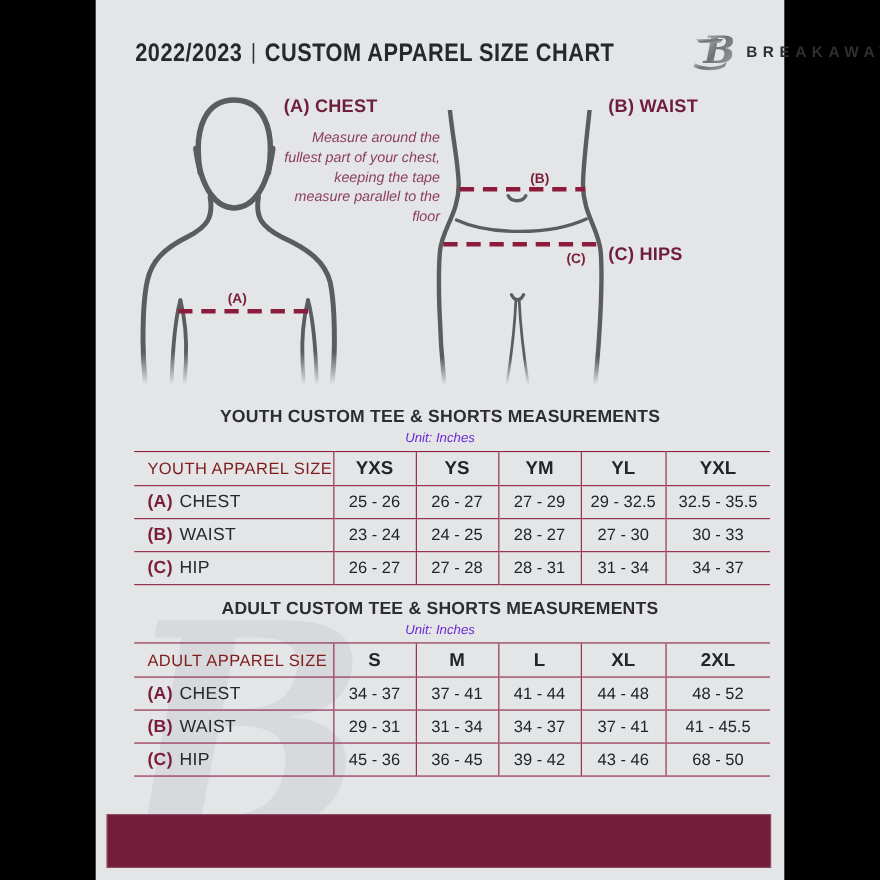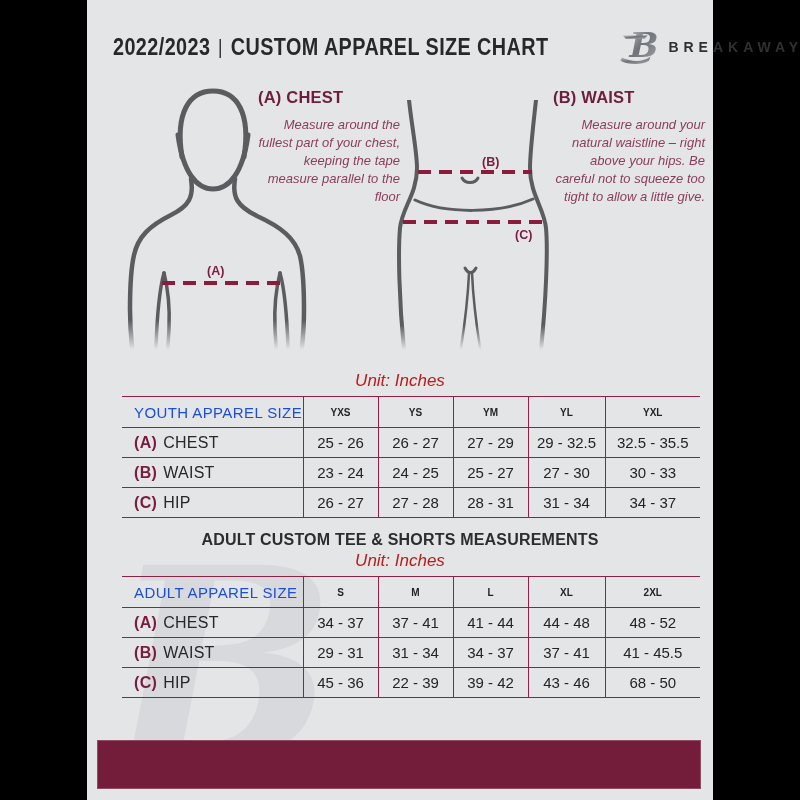--- a/index.html
+++ b/index.html
@@ -7,21 +7,21 @@
     width:800px; height:800px; position:relative; overflow:hidden;
     background:#000000;
     font-family:"Liberation Sans", sans-serif;
   }
   .page {
     position:absolute; left:87px; top:0; width:626px; height:800px;
     background:#e4e5e7;
   }
   
   .hdr { display:flex; align-items:center; justify-content:space-between;
-         padding:24px 14px 0 26px; height:46px; }
+         padding:24px 14px 0 36px; height:46px; }
   .hdr-title { font-size:23px; font-weight:bold; color:#26282b; white-space:nowrap;
                transform:scaleX(0.86); transform-origin:left center; letter-spacing:0.5px; }
   .hdr-title .divider { font-weight:normal; font-size:20px; padding:0 9px; color:#2c2f32; position:relative; top:-1px; }
   .brand { display:flex; align-items:center; gap:7px; }
   .brand-name { font-size:14px; font-weight:bold; letter-spacing:5px; color:#2e3134; }
   
   .figures { position:relative; height:295px; }
   .fig { position:absolute; }
   .fig1 { left:38px; top:15px; }
   .fig2 { left:298px; top:30px; }
@@ -32,36 +32,36 @@
   .gA { left:171px; top:18px;  width:142px; }
   .gB { left:466px; top:18px;  width:152px; }
   .gC { left:466px; top:152px; width:156px; }
   .marker { position:absolute; font-size:12.5px; font-weight:bold; color:#7b1c3c; }
   .mA { left:120px; top:194px; }
   .mB { left:395px; top:85px; }
   .mC { left:428px; top:158px; }
   
   .sec { position:relative; z-index:1; }
   .sec-title { text-align:center; font-size:16px; font-weight:bold; color:#2b2d30; letter-spacing:0.2px; }
-  .sec-unit  { text-align:center; font-size:17px; font-style:italic; color:#b91c1c; margin-top:2px; }
+  .sec-unit  { text-align:center; font-size:12px; font-style:italic; color:#6d28d9; margin-top:2px; }
   .youth { margin-top:6px; }
   .adult { margin-top:13px; }
   table { width:578px; margin-left:35px; margin-top:5px;
           border-collapse:collapse; table-layout:fixed; background:transparent; }
   col.c-label { width:181px; }
   col.c1 { width:75px; } col.c2 { width:75px; } col.c3 { width:75px; }
   col.c4 { width:77px; } col.c5 { width:95px; }
   th, td { border-top:1.6px solid #8e2144; padding:0; }
   tbody tr:last-child th, tbody tr:last-child td { border-bottom:1.6px solid #8e2144; }
   th.v, td.v { border-left:1.6px solid #8e2144; }
   thead th { height:30px; }
   tbody td, tbody th { height:29px; }
   .lbl { text-align:left; padding-left:12px; font-weight:normal; }
-  thead .lbl { font-size:15px; color:#1d4ed8; letter-spacing:0.4px; }
-  thead .szh { font-size:10px; font-weight:bold; color:#222428; text-align:center; }
+  thead .lbl { font-size:15px; color:#7f1d1d; letter-spacing:0.4px; }
+  thead .szh { font-size:17px; font-weight:bold; color:#222428; text-align:center; }
   td.val { font-size:15px; color:#222428; text-align:center; }
   tbody .lbl { font-size:16px; color:#26282b; letter-spacing:0.3px; }
   .key { color:#7b1c3c; font-weight:bold; margin-right:6px; }
   
   .watermark { position:absolute; left:25px; top:532px; z-index:0;
                font-family:"DejaVu Serif", serif; font-style:italic; font-weight:bold;
                font-size:265px; line-height:1; color:rgba(110,115,125,0.10);
                pointer-events:none; user-select:none; }
   .footer-bar { position:absolute; left:10px; top:740px; width:604px; height:49px;
                 background:#731d3a; border:1px solid #8d4c62; box-sizing:border-box; z-index:2; }
@@ -139,29 +139,30 @@
     <div class="marker mA">(A)</div>
     <div class="marker mB">(B)</div>
     <div class="marker mC">(C)</div>
 
     <div class="g-block gA">
       <div class="g-head">(A) CHEST</div>
       <div class="g-body">Measure around the fullest part of your chest, keeping the tape measure parallel to the floor</div>
     </div>
     <div class="g-block gB">
       <div class="g-head">(B) WAIST</div>
-      <div class="g-body">Measure around your natural waistline – right above your hips. Be careful not to squeeze too tight to allow a little give.</div>
     </div>
     <div class="g-block gC">
+      <div class="g-head">(C) HIPS</div>
     </div>
   </div>
 
   <div class="watermark">B</div>
 
   <div class="sec youth">
+    <div class="sec-title">YOUTH CUSTOM TEE &amp; SHORTS MEASUREMENTS</div>
     <div class="sec-unit">Unit: Inches</div>
     <table>
       <colgroup>
           <col class="c-label">
           <col class="c1">
           <col class="c2">
           <col class="c3">
           <col class="c4">
           <col class="c5">
         </colgroup>
@@ -181,21 +182,21 @@
           <td class="val v">25 - 26</td>
           <td class="val v">26 - 27</td>
           <td class="val v">27 - 29</td>
           <td class="val v">29 - 32.5</td>
           <td class="val v">32.5 - 35.5</td>
         </tr>
         <tr>
           <th class="lbl"><span class="key">(B)</span><span>WAIST</span></th>
           <td class="val v">23 - 24</td>
           <td class="val v">24 - 25</td>
-          <td class="val v">25 - 27</td>
+          <td class="val v">28 - 27</td>
           <td class="val v">27 - 30</td>
           <td class="val v">30 - 33</td>
         </tr>
         <tr>
           <th class="lbl"><span class="key">(C)</span><span>HIP</span></th>
           <td class="val v">26 - 27</td>
           <td class="val v">27 - 28</td>
           <td class="val v">28 - 31</td>
           <td class="val v">31 - 34</td>
           <td class="val v">34 - 37</td>
@@ -239,21 +240,21 @@
           <th class="lbl"><span class="key">(B)</span><span>WAIST</span></th>
           <td class="val v">29 - 31</td>
           <td class="val v">31 - 34</td>
           <td class="val v">34 - 37</td>
           <td class="val v">37 - 41</td>
           <td class="val v">41 - 45.5</td>
         </tr>
         <tr>
           <th class="lbl"><span class="key">(C)</span><span>HIP</span></th>
           <td class="val v">45 - 36</td>
-          <td class="val v">22 - 39</td>
+          <td class="val v">36 - 45</td>
           <td class="val v">39 - 42</td>
           <td class="val v">43 - 46</td>
           <td class="val v">68 - 50</td>
         </tr>
       </tbody>
     </table>
   </div>
 
   <div class="footer-bar"></div>
 

